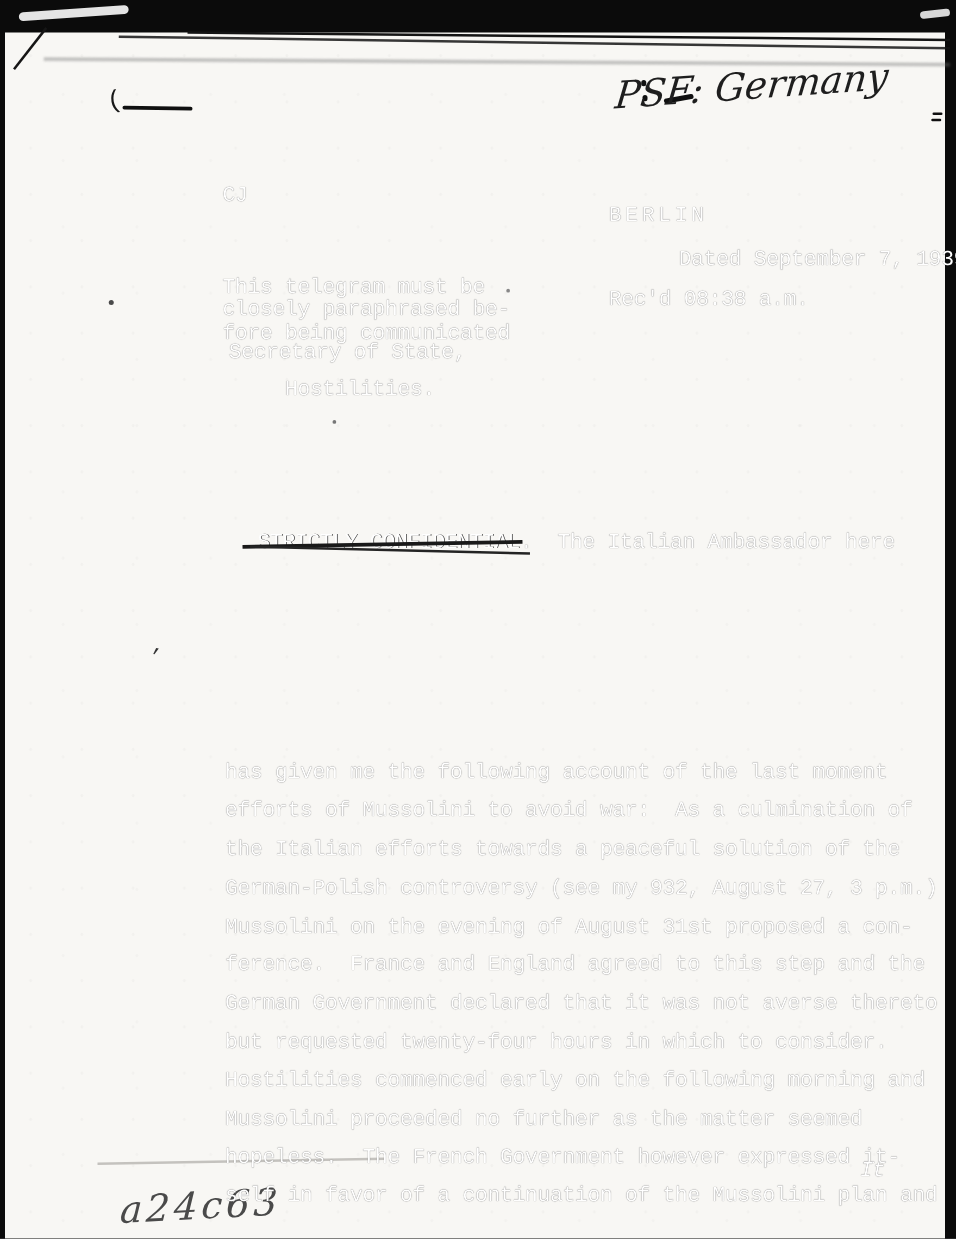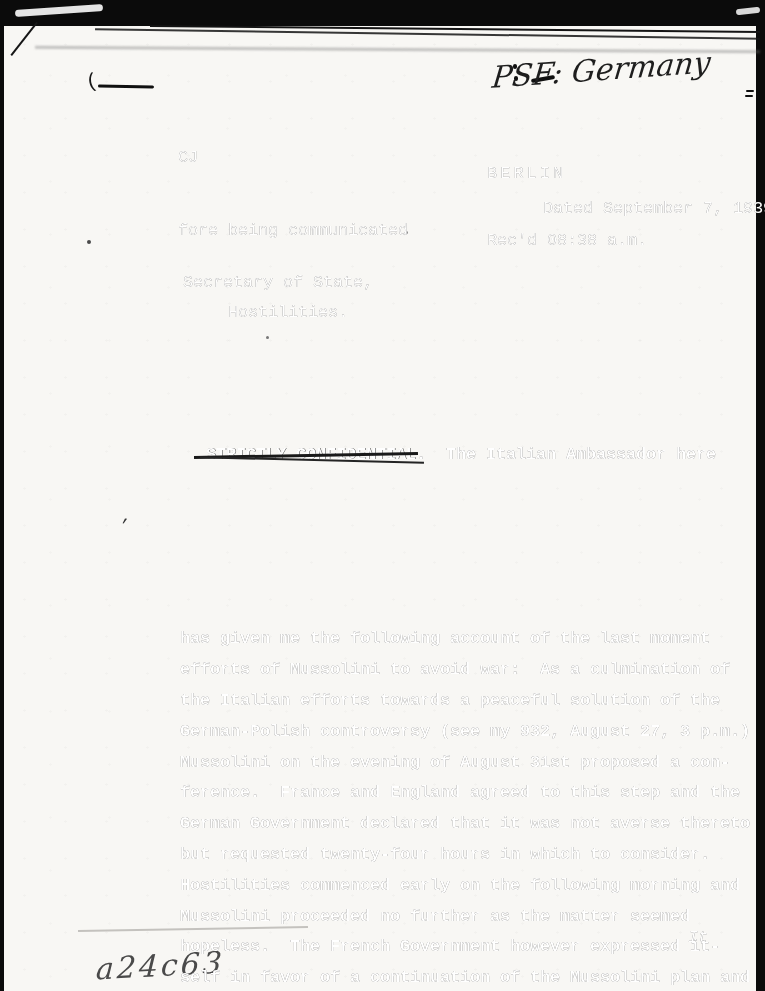--- a/index.html
+++ b/index.html
@@ -71,31 +71,31 @@
   <div class="dot" style="left:266px;top:336px;width:3px;height:3px;background:#777;"></div>
   <div class="dot" style="left:405px;top:231px;width:3px;height:3px;background:#888;"></div>
   <div class="pencil" style="left:78px;top:928px;width:230px;height:2px;transform:rotate(-1deg);"></div>
 
   <div class="hand psf">PSF: Germany</div>
   <div class="hand filenum">a24c63</div>
 
   <div class="tw" style="left:178px;top:148px;">CJ</div>
   <div class="tw notice" style="left:178px;top:166px;">
     
-  <div>fore being communicated</div></div>
+  <div>This telegram must be</div><div>closely paraphrased be-</div><div>fore being communicated</div></div>
 
   <div class="tw spread" style="left:487px;top:164px;">BERLIN</div>
   <div class="tw" style="left:507px;top:199px;margin-left:36px;">Dated September 7, 1939</div>
   <div class="tw" style="left:487px;top:231px;">Rec'd 08:38 a.m.</div>
 
   <div class="tw" style="left:183px;top:273px;">Secretary of State,</div>
   <div class="tw" style="left:228px;top:303px;">Hostilities.</div>
 
 
-  <div class="tw bodyblock" style="left:180px;top:378px;width:575px;font-weight:bold;">
+  <div class="tw bodyblock" style="left:180px;top:358px;width:575px;">
     <div><span class="indent"></span><span class="struck">STRICTLY CONFIDENTIAL</span><span>.  The Italian Ambassador here</span></div>
     <div>
       
     <div>has given me the following account of the last moment</div><div>efforts of Mussolini to avoid war:  As a culmination of</div><div>the Italian efforts towards a peaceful solution of the</div><div>German-Polish controversy (see my 932, August 27, 3 p.m.)</div><div>Mussolini on the evening of August 31st proposed a con-</div><div>ference.  France and England agreed to this step and the</div><div>German Government declared that it was not averse thereto</div><div>but requested twenty-four hours in which to consider.</div><div>Hostilities commenced early on the following morning and</div><div>Mussolini proceeded no further as the matter seemed</div><div>hopeless.  The French Government however expressed it-</div><div>self in favor of a continuation of the Mussolini plan and</div></div>
   </div>
 
   <div class="tw" style="left:688px;top:928px;font-style:italic;">It</div>
 </div>
 
 </body></html>

